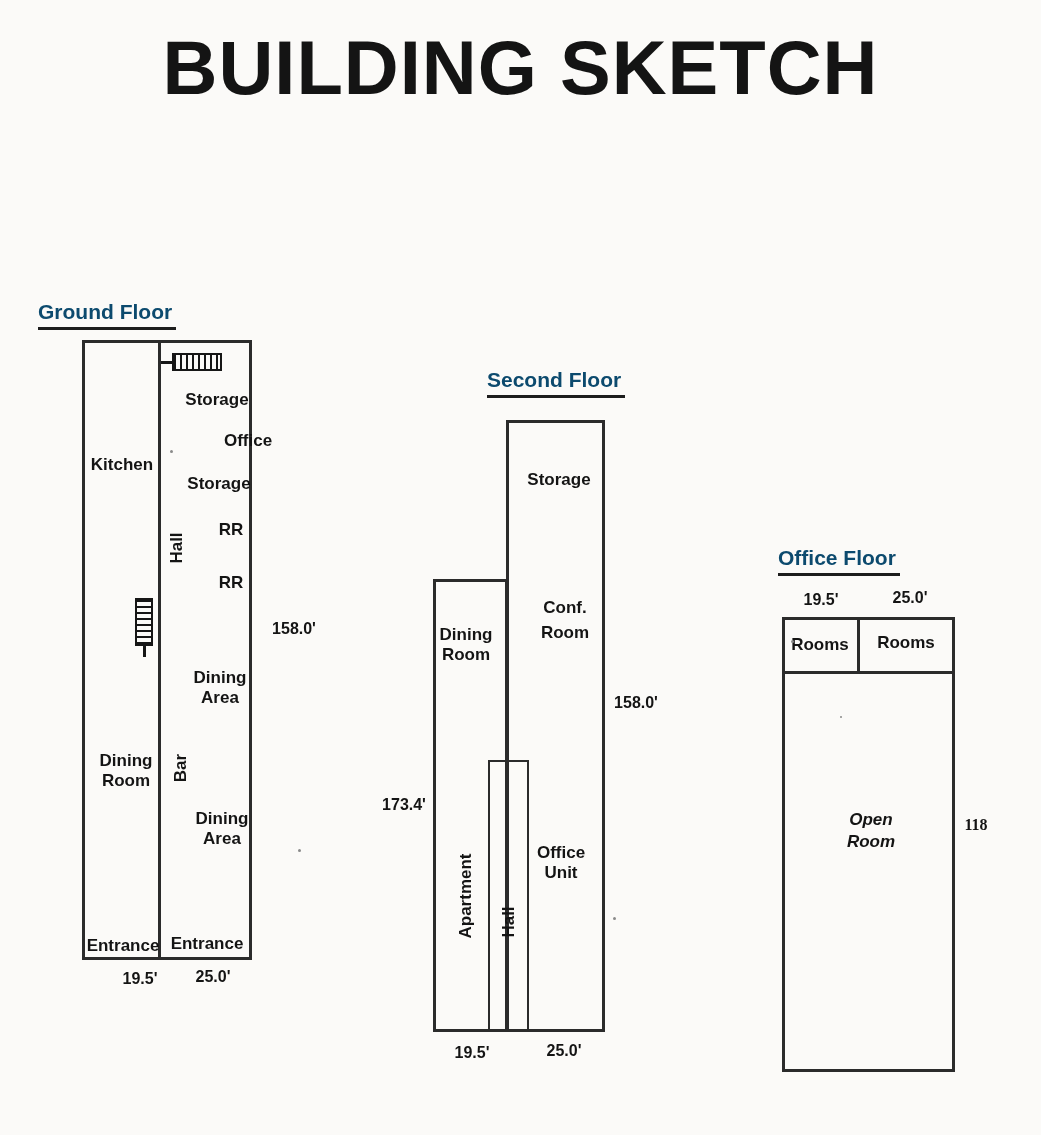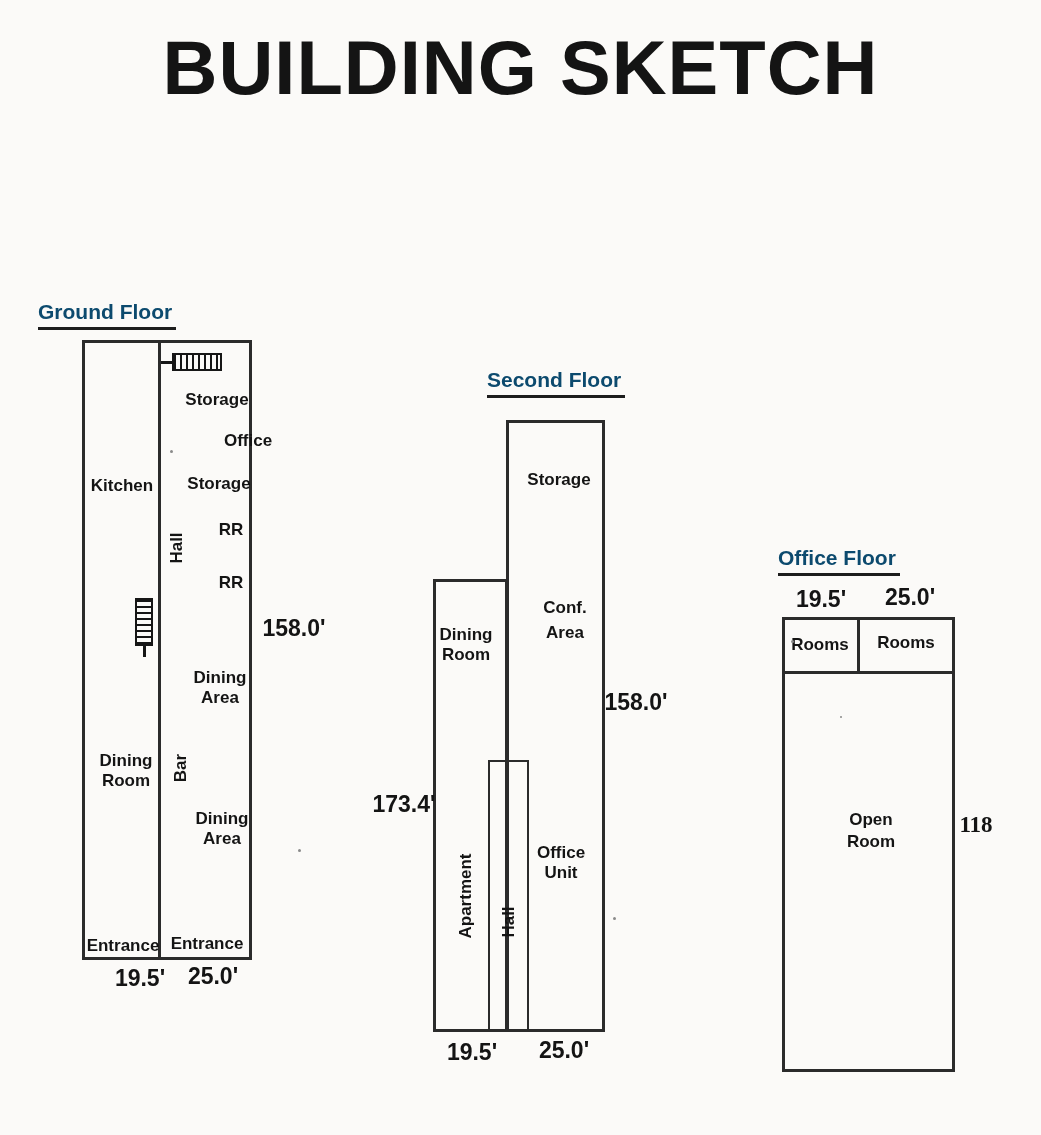--- a/index.html
+++ b/index.html
@@ -36,21 +36,21 @@
   .wall-h{position:absolute;height:2.5px;background:#2b2b2b;}
   .lbl{
     position:absolute;
     transform:translate(-50%,-50%);
     font-size:17px;font-weight:700;
     line-height:1.2;text-align:center;
     white-space:nowrap;color:#141414;
   }
   .wrap{white-space:normal;}
   .rot{transform:translate(-50%,-50%) rotate(-90deg);}
-  .dim{font-size:23px;font-weight:700;text-align:right;}
+  .dim{font-size:16px;font-weight:700;text-align:right;}
   .stairs-h{
     position:absolute;
     border:2.5px solid #161616;
     background:repeating-linear-gradient(90deg,#161616 0px,#161616 2.5px,#fbfaf8 2.5px,#fbfaf8 6px);
     box-sizing:border-box;
   }
   .stairs-v{
     position:absolute;
     border:2.5px solid #161616;
     background:repeating-linear-gradient(0deg,#161616 0px,#161616 2.5px,#fbfaf8 2.5px,#fbfaf8 6px);
@@ -69,21 +69,21 @@
   <div class="floor-heading" style="left:38px;top:300px;">Ground Floor</div>
 
   <div class="outline" style="left:82px;top:340px;width:170px;height:620px;"></div>
   <div class="wall-v" style="left:158px;top:340px;height:620px;"></div>
 
   <div class="stairs-h" style="left:172px;top:353px;width:50px;height:18px;"></div>
   <div class="stub" style="left:161px;top:361px;width:11px;height:2.5px;"></div>
   <div class="stairs-v" style="left:135px;top:598px;width:18px;height:48px;"></div>
   <div class="stub" style="left:143px;top:646px;width:2.5px;height:11px;"></div>
 
-  <div class="lbl" style="left:122px;top:486px;">Kitchen</div>
+  <div class="lbl" style="left:122px;top:465px;">Kitchen</div>
   <div class="lbl" style="left:217px;top:400px;">Storage</div>
   <div class="lbl" style="left:218px;top:441px;margin-left:30px;">Office</div>
   <div class="lbl" style="left:219px;top:484px;">Storage</div>
   <div class="lbl" style="left:231px;top:530px;">RR</div>
   <div class="lbl" style="left:231px;top:583px;">RR</div>
   <div class="lbl rot" style="left:177px;top:548px;">Hall</div>
   <div class="lbl wrap" style="left:220px;top:688px;width:66px;">Dining Area</div>
   <div class="lbl wrap" style="left:126px;top:771px;width:60px;">Dining Room</div>
   <div class="lbl rot" style="left:181px;top:768px;">Bar</div>
   <div class="lbl wrap" style="left:222px;top:829px;width:66px;">Dining Area</div>
@@ -94,21 +94,21 @@
   <div class="lbl dim" style="left:140px;top:979px;">19.5'</div>
   <div class="lbl dim" style="left:213px;top:977px;">25.0'</div>
 
   <div class="floor-heading" style="left:447px;top:368px;margin-left:40px;">Second Floor</div>
 
   <div class="outline" style="left:506px;top:420px;width:99px;height:612px;"></div>
   <div class="outline" style="left:433px;top:579px;width:75px;height:453px;"></div>
   <div class="outline" style="left:488px;top:760px;width:41px;height:272px;border-width:2px;"></div>
 
   <div class="lbl" style="left:559px;top:480px;">Storage</div>
-  <div class="lbl wrap" style="left:565px;top:621px;width:66px;line-height:1.45;">Conf. Area</div>
+  <div class="lbl wrap" style="left:565px;top:621px;width:66px;line-height:1.45;">Conf. Room</div>
   <div class="lbl wrap" style="left:466px;top:645px;width:60px;">Dining Room</div>
   <div class="lbl wrap" style="left:561px;top:835px;width:60px;margin-top:28px;">Office Unit</div>
   <div class="lbl rot" style="left:466px;top:896px;">Apartment</div>
   <div class="lbl rot" style="left:509px;top:922px;">Hall</div>
 
   <div class="lbl dim" style="left:636px;top:703px;">158.0'</div>
   <div class="lbl dim" style="left:404px;top:805px;">173.4'</div>
   <div class="lbl dim" style="left:472px;top:1053px;">19.5'</div>
   <div class="lbl dim" style="left:564px;top:1051px;">25.0'</div>
 
@@ -116,21 +116,21 @@
 
   <div class="lbl dim" style="left:821px;top:600px;">19.5'</div>
   <div class="lbl dim" style="left:910px;top:598px;">25.0'</div>
 
   <div class="outline" style="left:782px;top:617px;width:173px;height:455px;border-width:3.5px;"></div>
   <div class="wall-h" style="left:782px;top:671px;width:173px;"></div>
   <div class="wall-v" style="left:857px;top:617px;height:56px;"></div>
 
   <div class="lbl" style="left:820px;top:645px;">Rooms</div>
   <div class="lbl" style="left:906px;top:643px;">Rooms</div>
-  <div class="lbl wrap" style="left:871px;top:831px;width:58px;line-height:1.3;">Open Room</div>
+  <div class="lbl wrap" style="left:871px;top:831px;width:58px;line-height:1.3;font-style:italic;">Open Room</div>
 
   <div class="lbl dim" style="left:976px;top:825px;font-family:Liberation Serif, serif;">118</div>
 
   <div class="speck" style="left:170px;top:450px;"></div>
   <div class="speck" style="left:298px;top:849px;"></div>
   <div class="speck" style="left:613px;top:917px;"></div>
   <div class="speck" style="left:791px;top:640px;"></div>
   <div class="speck" style="left:840px;top:716px;width:2px;height:2px;"></div>
 
 </div>

